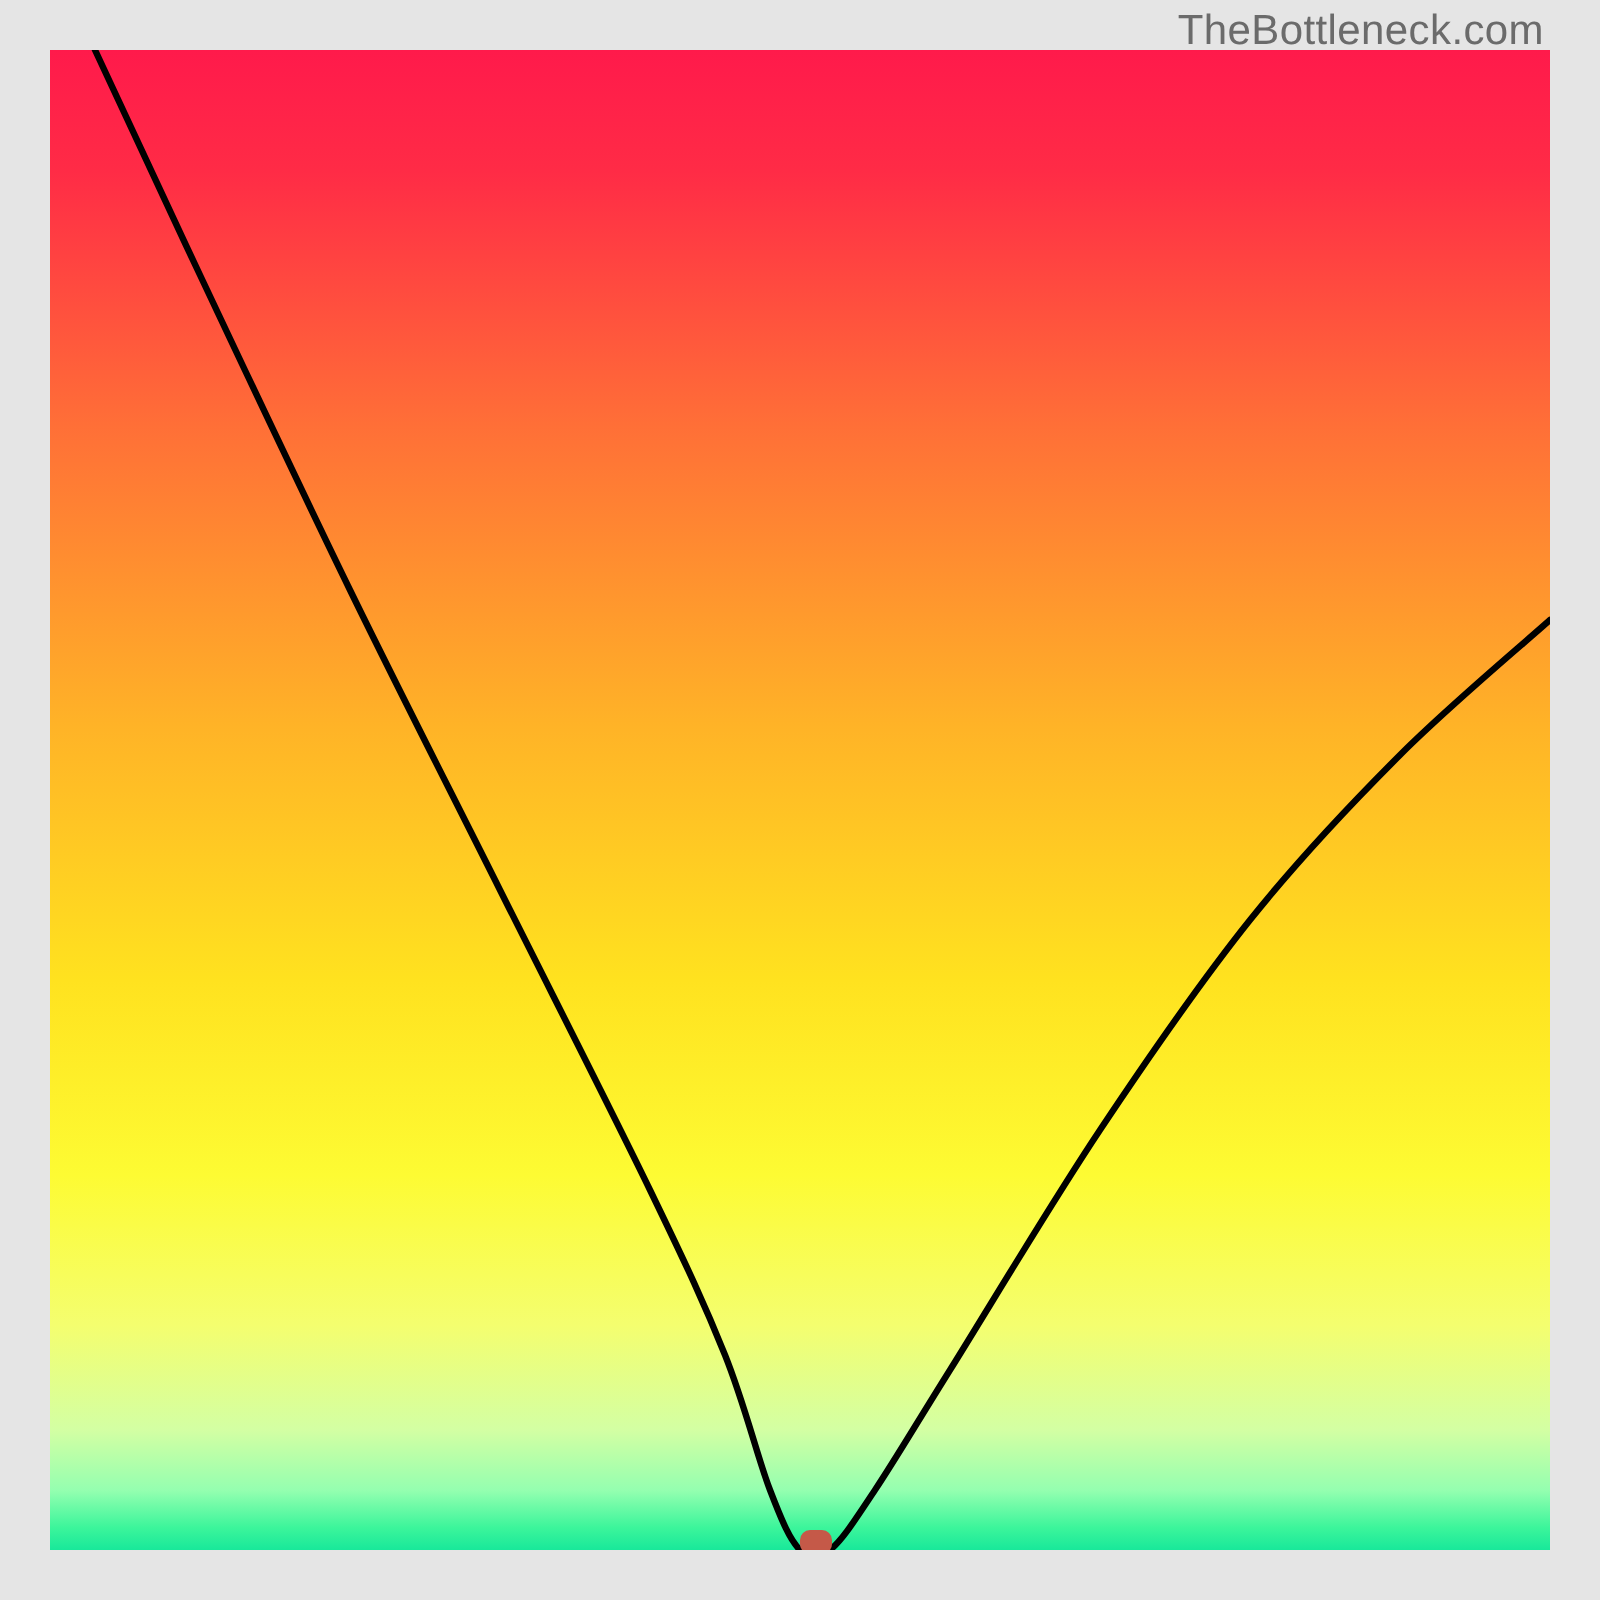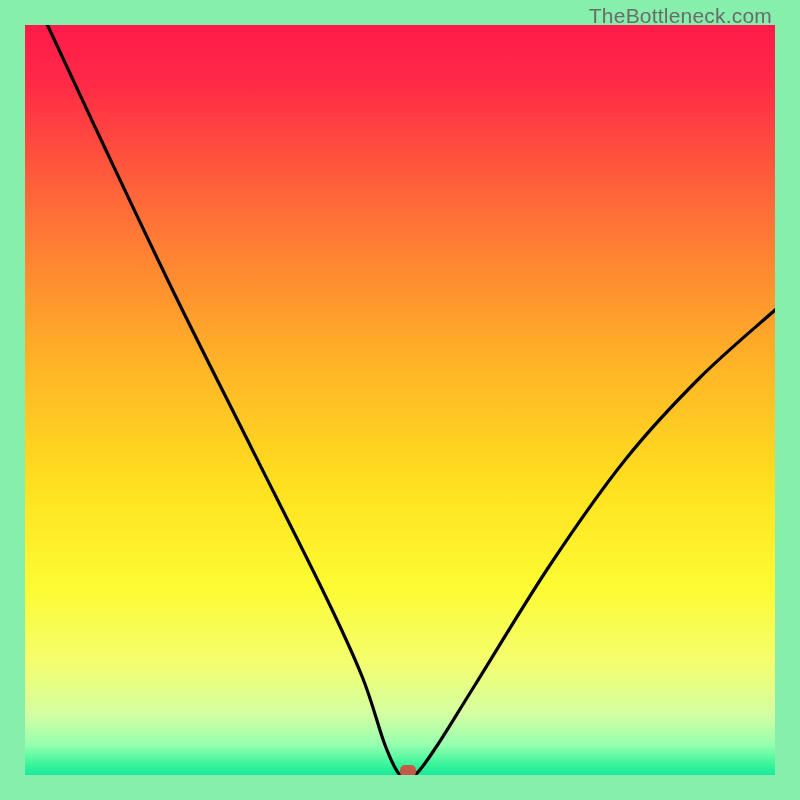--- a/index.html
+++ b/index.html
@@ -10,21 +10,21 @@
     background: #000;
     overflow: hidden;
     font-family: Arial, Helvetica, sans-serif;
   }
   .frame {
     position: absolute;
     left: 0;
     top: 0;
     width: 800px;
     height: 800px;
-    background: #86efac;
+    background: #e5e5e5;
   }
   .plot-area {
     position: absolute;
     left: 25px;
     top: 25px;
     width: 750px;
     height: 750px;
     overflow: hidden;
   }
   .gradient-bg {

